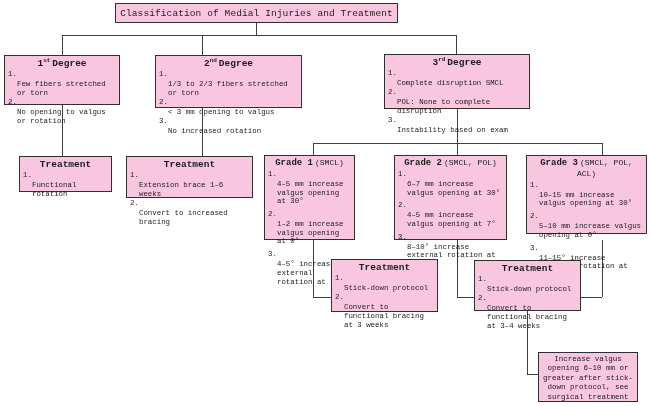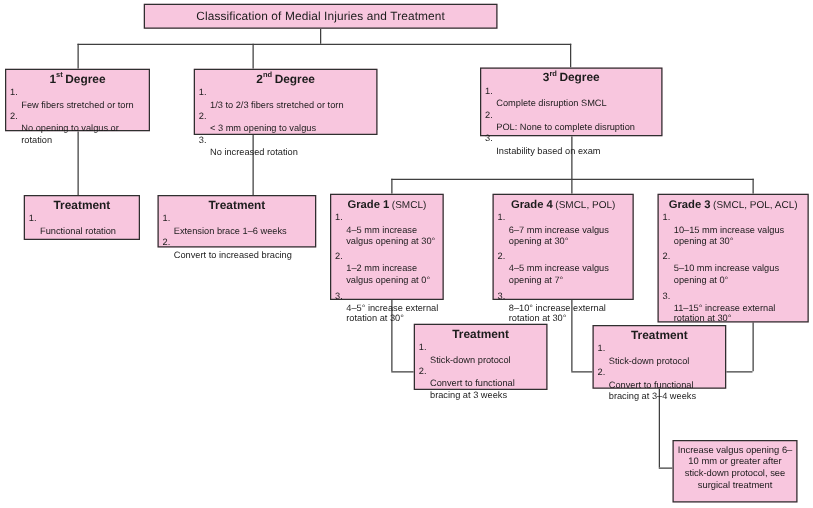--- a/index.html
+++ b/index.html
@@ -1,18 +1,18 @@
 <!DOCTYPE html>
 <html><head>
 <meta charset="utf-8">
 <style>
   html,body{margin:0;padding:0;background:#ffffff;}
   .canvas{
     position:relative;width:650px;height:406px;background:#ffffff;
-    font-family:Liberation Sans, sans-serif;color:#1c1c1c;overflow:hidden;
+    font-family:Liberation Mono, monospace;color:#1c1c1c;overflow:hidden;
   }
   .box{
     position:absolute;background:#f8c6de;border:1px solid #2f2f2f;
     box-sizing:border-box;padding:2px 3px;
   }
   .line{position:absolute;background:#3f3f3f;}
   .title-box{display:flex;align-items:center;justify-content:center;
     font-size:9.5px;letter-spacing:0.1px;}
   .heading{display:block;text-align:center;font-weight:bold;font-size:9.5px;line-height:1.2;margin-bottom:1px;}
   .heading .sub{font-weight:normal;font-size:8px;margin-left:2px;}
@@ -128,36 +128,36 @@
         <span class="n">2.</span>
         <span class="t">1–2 mm increase valgus opening at 0°</span>
       </div>
     <div class="item">
         <span class="n">3.</span>
         <span class="t">4–5° increase external rotation at 30°</span>
       </div>
   </div>
 
   <div class="box spaced" style="left:394px;top:155px;width:113px;height:85px;">
-    <span class="heading" style="font-size:9px;"><span>Grade 4</span><span class="sub">(SMCL, POL)</span></span>
+    <span class="heading" style="font-size:9px;"><span>Grade 2</span><span class="sub">(SMCL, POL)</span></span>
     <div class="item">
         <span class="n">1.</span>
         <span class="t">6–7 mm increase valgus opening at 30°</span>
       </div>
     <div class="item">
         <span class="n">2.</span>
         <span class="t">4–5 mm increase valgus opening at 7°</span>
       </div>
     <div class="item">
         <span class="n">3.</span>
         <span class="t">8–10° increase external rotation at 30°</span>
       </div>
   </div>
 
-  <div class="box spaced" style="left:526px;top:155px;width:121px;height:103px;">
+  <div class="box spaced" style="left:526px;top:155px;width:121px;height:79px;">
     <span class="heading" style="font-size:9px;"><span>Grade 3</span><span class="sub">(SMCL, POL, ACL)</span></span>
     <div class="item">
         <span class="n">1.</span>
         <span class="t">10–15 mm increase valgus opening at 30°</span>
       </div>
     <div class="item">
         <span class="n">2.</span>
         <span class="t">5–10 mm increase valgus opening at 0°</span>
       </div>
     <div class="item">

